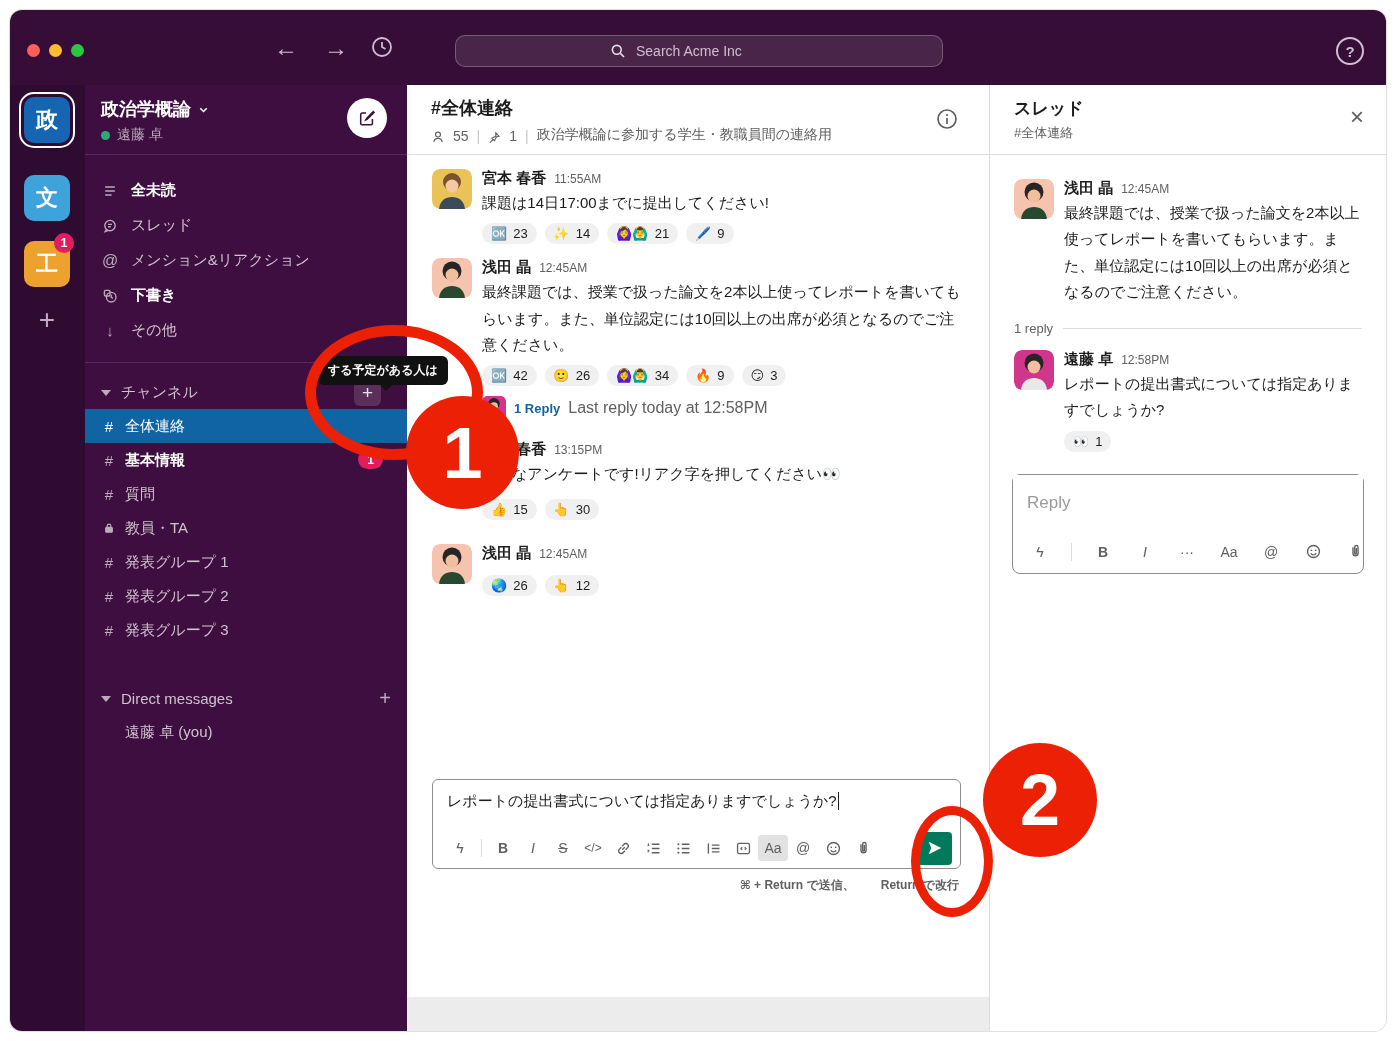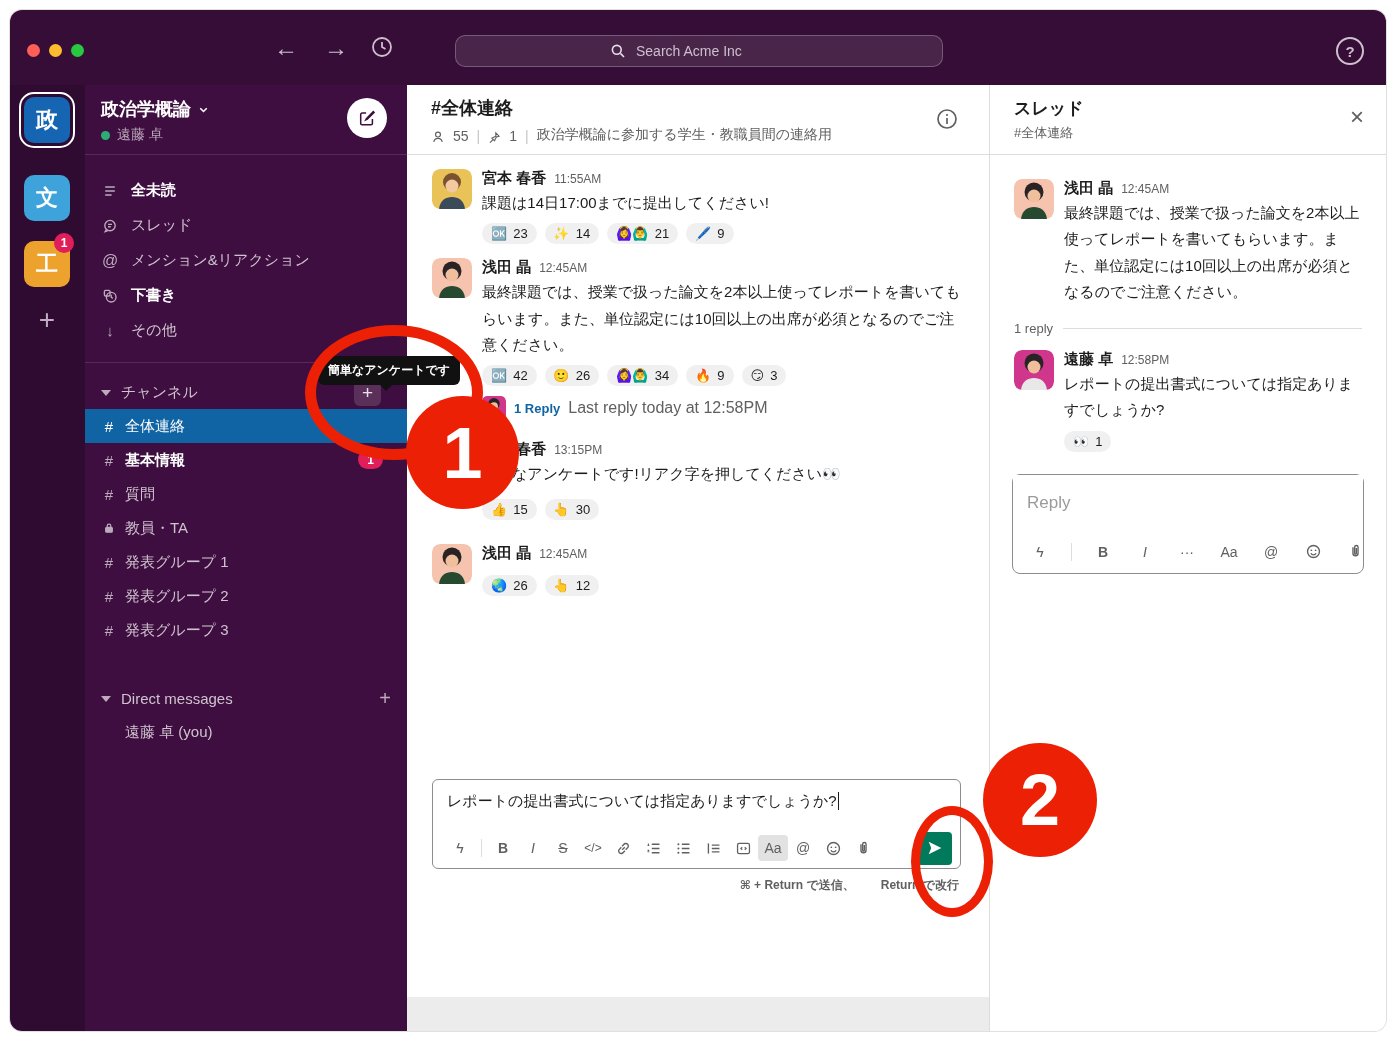--- a/index.html
+++ b/index.html
@@ -603,20 +603,20 @@
           <span class="ti">
             <svg width="17" height="17" viewBox="0 0 20 20" fill="none" stroke="#616061" stroke-width="1.6">
                   <path d="M7 5v7a3 3 0 0 0 6 0V5a2 2 0 0 0-4 0v7a1 1 0 0 0 2 0V6"></path>
                 </svg>
           </span>
         </div>
       </div>
     </div>
   </div>
 
-  <div class="tooltip">簡単なアンケートです</div>
+  <div class="tooltip">する予定がある人は</div>
 </div>
 
 <div class="ellipse e1" style="left:305px;top:325px;"></div>
 <div class="numcircle n1" style="left:406px;top:396px;">1</div>
 <div class="ellipse e2" style="left:911px;top:806px;"></div>
 <div class="numcircle n2" style="left:983px;top:743px;">2</div>
 </div>
 
 </body></html>

